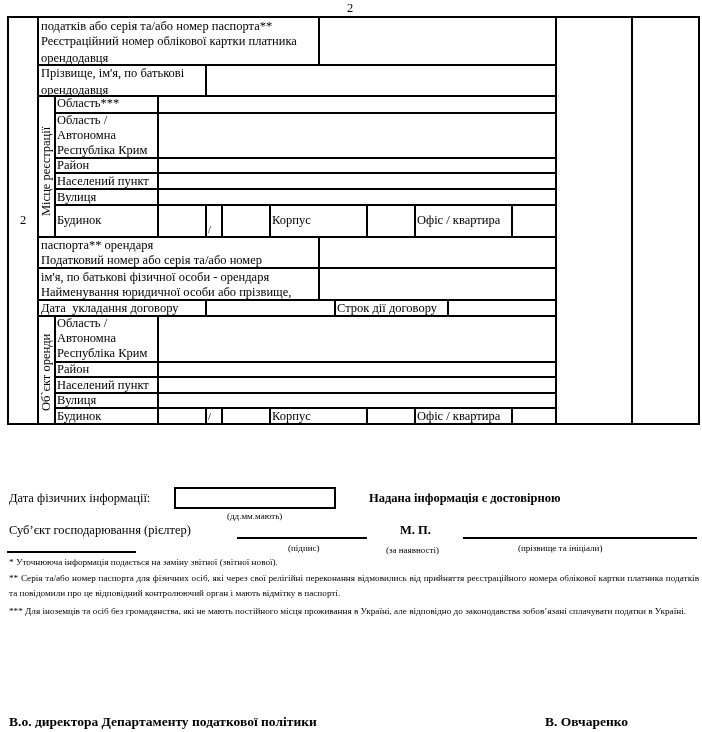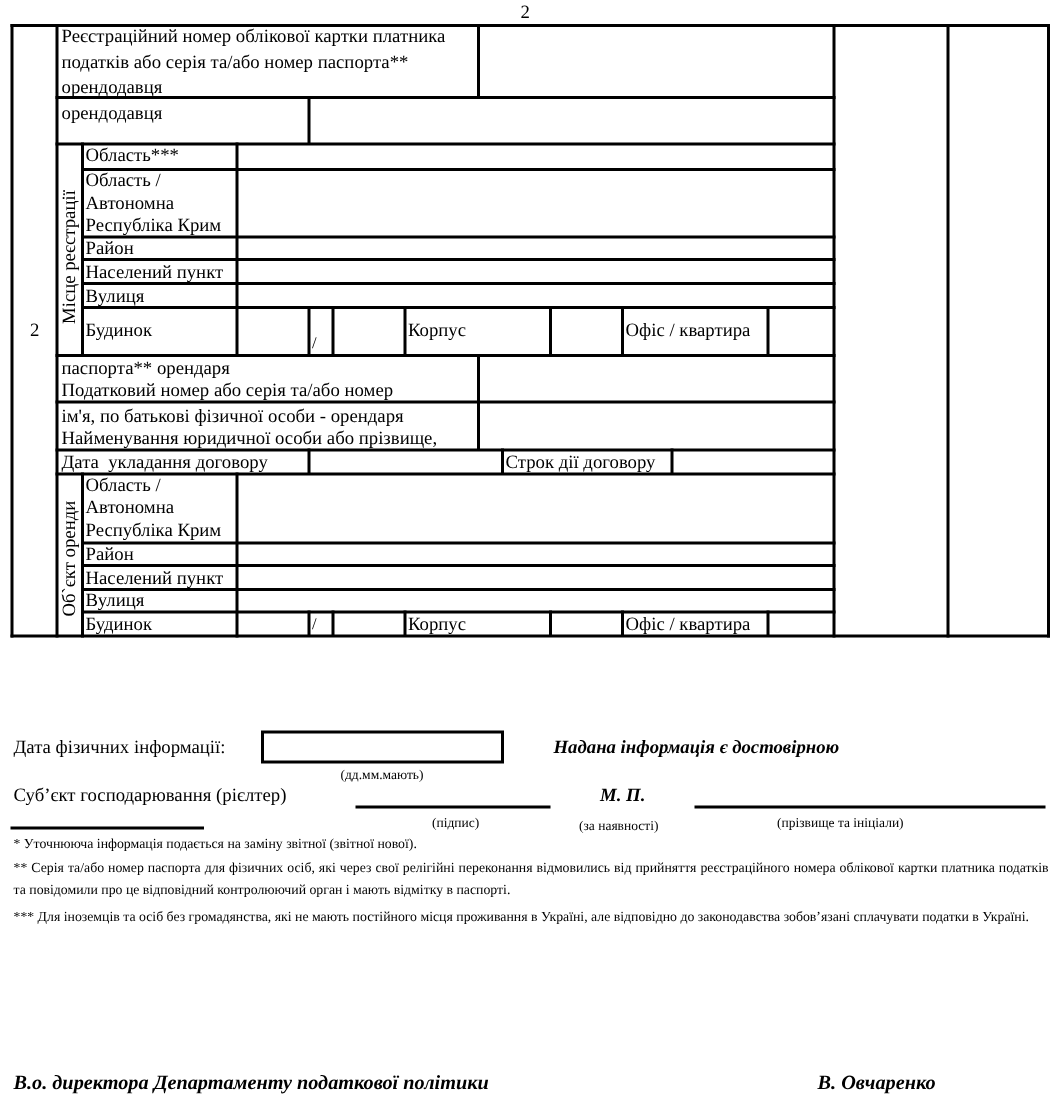--- a/index.html
+++ b/index.html
@@ -6,21 +6,21 @@
   body { width:702px; height:732px; position:relative; overflow:hidden;
          font-family:"Liberation Serif","DejaVu Serif",serif; color:#000; }
   .abs { position:absolute; }
   .t { position:absolute; font-size:12.5px; line-height:15px; white-space:nowrap; }
   .hl { position:absolute; background:#000; height:2px; }
   .vl { position:absolute; background:#000; width:2px; }
   .vtext { position:absolute; font-size:12.5px; white-space:nowrap;
            transform:rotate(-90deg); transform-origin:left top; }
   .small { font-size:9px; }
   .note { position:absolute; left:9px; font-size:9.2px; line-height:15px; width:690px; }
-  .bold { font-weight:bold;font-style:italic; }
+  .bold { font-weight:bold; }
   .cell { position:absolute; }
 </style>
 </head>
 <body>
 
 <div class="t" style="left:347px;top:1px;">2</div>
 
 <div>
 
   <div class="hl" style="left:7px;top:16px;width:693px;"></div>
@@ -73,27 +73,28 @@
   <div class="vl" style="left:221px;top:407px;height:17px;"></div>
   <div class="vl" style="left:269px;top:407px;height:17px;"></div>
   <div class="vl" style="left:366px;top:407px;height:17px;"></div>
   <div class="vl" style="left:414px;top:407px;height:17px;"></div>
   <div class="vl" style="left:511px;top:407px;height:17px;"></div>
 </div>
 
 <div class="t" style="left:20px;top:213px;">2</div>
 
 <div class="t" style="left:41px;top:17px;">
+  <div style="margin-top:2px;">податків або серія та/або номер паспорта**</div>
   <div>Реєстраційний номер облікової картки платника</div>
-  <div style="margin-top:2px;">податків або серія та/або номер паспорта**</div>
   <div style="margin-top:2px;">орендодавця</div>
 </div>
 <div class="cell" style="left:320px;top:18px;width:235px;height:46px;"></div>
 
 <div class="t" style="left:41px;top:66px;">
+  <div>Прізвище, ім'я, по батькові</div>
   <div style="margin-top:2px;">орендодавця</div>
 </div>
 <div class="cell" style="left:207px;top:66px;width:348px;height:29px;"></div>
 
 <div class="vtext" style="left:39px;top:216px;">Місце реєстрації</div>
 
 <div class="t" style="left:57px;top:96px;">Область***</div>
 <div class="cell" style="left:159px;top:97px;width:396px;height:15px;"></div>
 
 <div class="t" style="left:57px;top:113px;">

